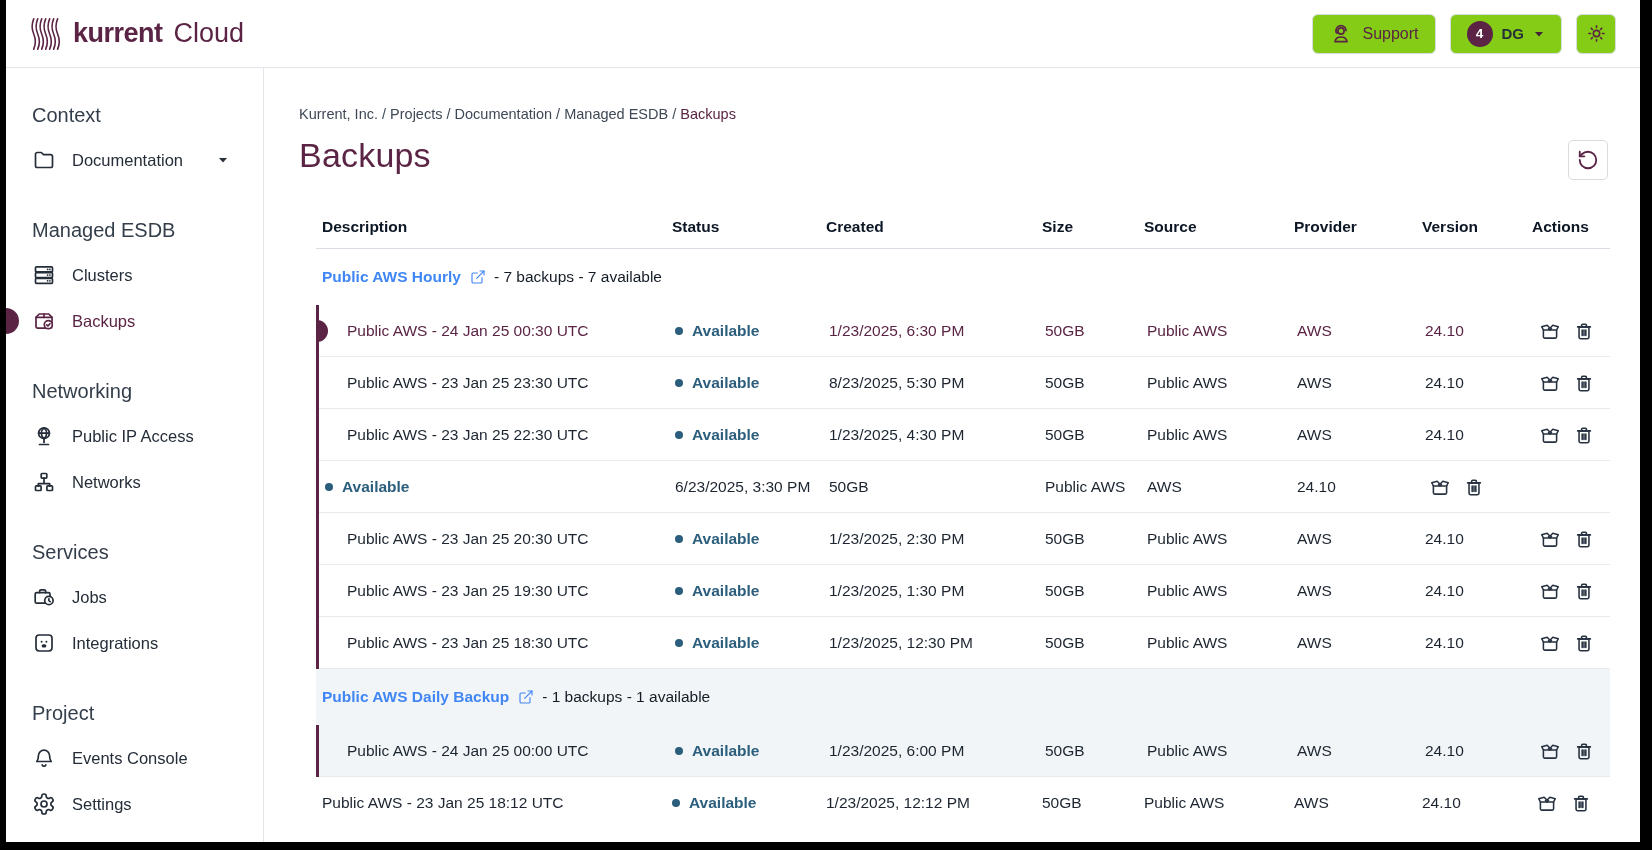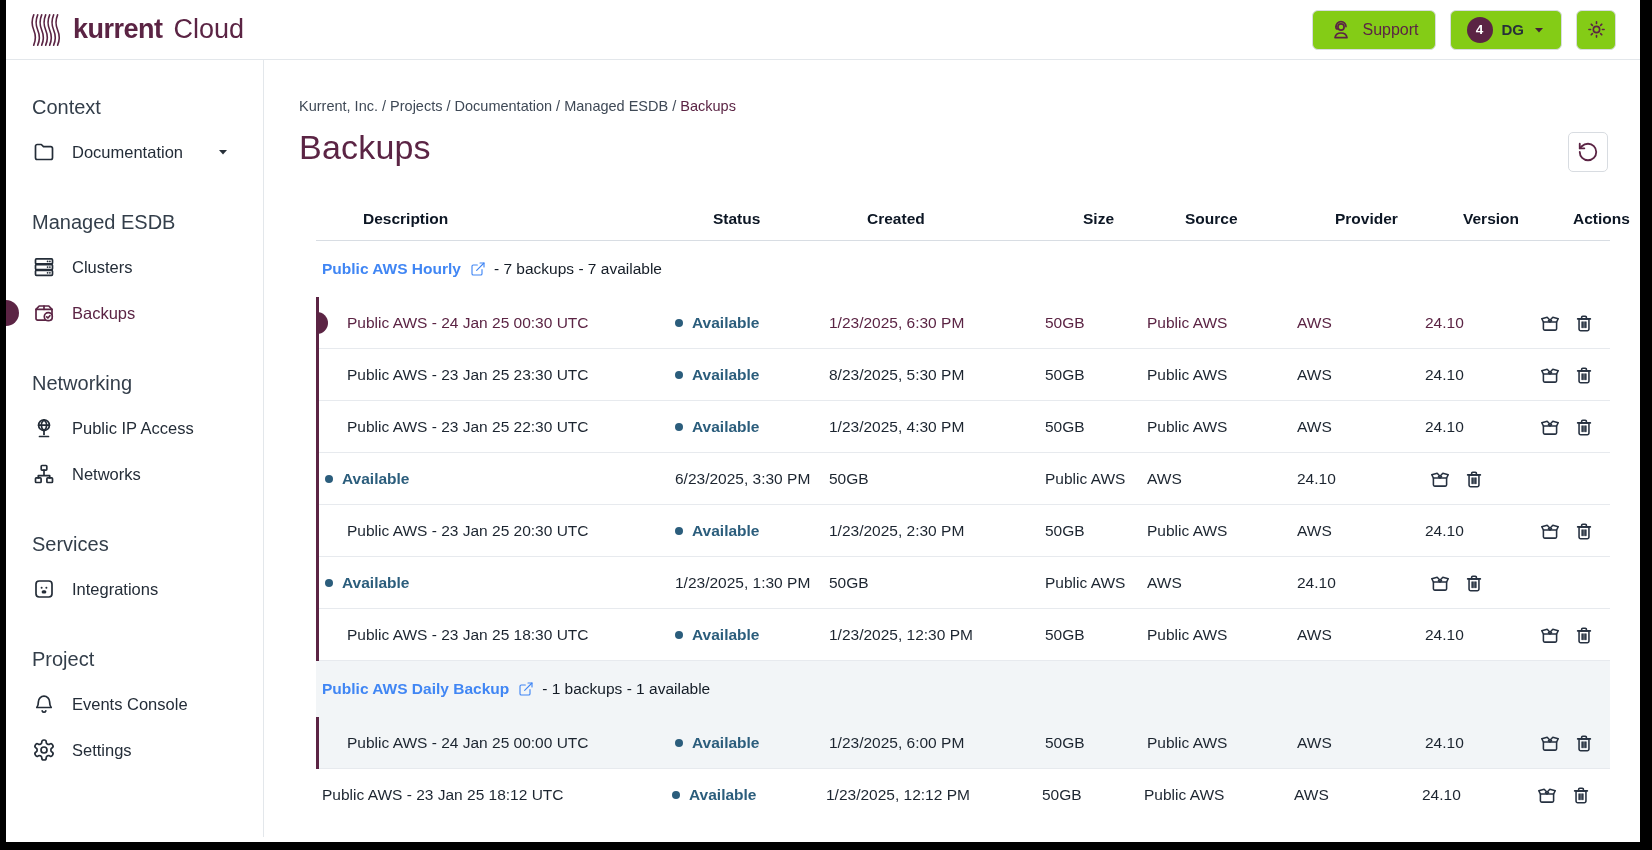--- a/index.html
+++ b/index.html
@@ -14,21 +14,21 @@
     --btn-line:#d8dce1;
     --tint:#f2f5f7;
     --cols:350px 154px 216px 102px 150px 128px 110px 1fr;
   }
   *{box-sizing:border-box;margin:0;padding:0;}
   html,body{width:1652px;height:850px;overflow:hidden;}
   body{background:#000;font-family:"Liberation Sans",sans-serif;color:var(--ink);}
   .app{position:absolute;left:6px;top:0;right:12px;bottom:8px;background:#fff;overflow:hidden;}
 
   
-  .topbar{height:60px;border-bottom:1px solid var(--panel-line);display:flex;align-items:center;padding:0 24px;}
+  .topbar{height:68px;border-bottom:1px solid var(--panel-line);display:flex;align-items:center;padding:0 24px;}
   .brand{display:flex;align-items:center;gap:9px;}
   .brand-name{font-size:27px;font-weight:800;color:var(--plum);letter-spacing:-0.5px;}
   .brand-suffix{font-size:27px;font-weight:300;color:var(--plum);margin-left:2px;}
   .topbar-right{margin-left:auto;display:flex;align-items:center;gap:14px;}
   .tb-btn{display:flex;align-items:center;gap:9px;height:40px;border:1px solid var(--btn-line);border-radius:6px;background:#84cc16;padding:0 16px;color:var(--plum);cursor:pointer;}
   .tb-btn .lbl{font-size:16px;color:var(--plum);}
   .badge{width:26px;height:26px;border-radius:50%;background:var(--plum);color:#fff;font-size:13.5px;font-weight:700;display:flex;align-items:center;justify-content:center;}
   .initials{font-size:15px;font-weight:700;color:#273039;}
   .sq{width:40px;justify-content:center;padding:0;}
 
@@ -49,21 +49,21 @@
   .breadcrumb{margin-top:38px;font-size:14.5px;color:#3f4956;}
   .crumb{cursor:pointer;}
   .crumb.current{color:var(--plum);cursor:default;}
   .crumb-sep{color:#3f4956;}
   .page-title{margin-top:14px;font-size:34px;font-weight:400;color:var(--plum);letter-spacing:0.2px;}
   .refresh-btn{position:absolute;top:72px;right:32px;width:40px;height:40px;border:1px solid var(--btn-line);border-radius:5px;background:#fff;display:flex;align-items:center;justify-content:center;color:var(--plum);cursor:pointer;}
 
   
   .table{margin:30px 0 0 17px;width:1294px;}
   .thead{display:grid;grid-template-columns:var(--cols);height:44px;align-items:center;border-bottom:1px solid #d8dde3;}
-  .th{font-size:15.5px;font-weight:700;color:#0c1624;padding-left:6px;margin-left:41px;}
+  .th{font-size:15.5px;font-weight:700;color:#0c1624;padding-left:6px;}
   .group-header{height:56px;display:flex;align-items:center;padding-left:6px;font-size:15.5px;}
   .group-name{color:var(--blue);font-weight:700;cursor:pointer;}
   .group-ext{color:var(--blue);margin:0 2px 0 9px;display:flex;cursor:pointer;}
   .group-summary{color:#141c26;margin-left:6px;}
   .group-rows.barred{border-left:3px solid var(--plum);}
   .tgroup.tinted{background:var(--tint);}
   .trow{display:grid;grid-template-columns:var(--cols);height:52px;align-items:center;border-bottom:1px solid var(--row-line);font-size:15.5px;color:var(--ink);position:relative;cursor:pointer;}
   .tgroup:last-child .trow:last-child{border-bottom:none;}
   .cell{padding-left:6px;}
   .barred .cell.desc{padding-left:28px;}
@@ -204,20 +204,31 @@
               </svg>
             </span>
             <span class="side-label">Networks</span>
           </div>
         </div>
         <div class="side-section">
           <div class="side-heading">Services</div>
           <div class="side-item">
             <span class="ic">
               <svg width="24" height="24" viewBox="0 0 24 24" fill="none" stroke="currentColor" stroke-width="1.7" stroke-linecap="round" stroke-linejoin="round">
+                <rect x="3.2" y="7.6" width="14.8" height="10.6" rx="1.5"></rect>
+                <path d="M7.6 7.6V6.2a1.4 1.4 0 0 1 1.4-1.4h3.2a1.4 1.4 0 0 1 1.4 1.4v1.4"></path>
+                <circle cx="16.9" cy="15.5" r="4.2" fill="#fff"></circle>
+                <path d="M16.9 13.8v1.9l1.3 1"></path>
+              </svg>
+            </span>
+            <span class="side-label">Jobs</span>
+          </div>
+          <div class="side-item">
+            <span class="ic">
+              <svg width="24" height="24" viewBox="0 0 24 24" fill="none" stroke="currentColor" stroke-width="1.7" stroke-linecap="round" stroke-linejoin="round">
                 <rect x="4" y="4" width="16" height="16" rx="3.2"></rect>
                 <circle cx="9.6" cy="10.7" r="1" fill="currentColor" stroke="none"></circle>
                 <circle cx="14.4" cy="10.7" r="1" fill="currentColor" stroke="none"></circle>
                 <rect x="10.5" y="14" width="3" height="1.7" rx="0.8"></rect>
               </svg>
             </span>
             <span class="side-label">Integrations</span>
           </div>
         </div>
         <div class="side-section">
@@ -438,20 +449,21 @@
                           <path d="M5 7.5h14"></path>
                           <path d="M9.4 7.5V5.9a1.2 1.2 0 0 1 1.2-1.2h2.8a1.2 1.2 0 0 1 1.2 1.2v1.6"></path>
                           <path d="M6.6 7.5h10.8v11.1a1.8 1.8 0 0 1-1.8 1.8H8.4a1.8 1.8 0 0 1-1.8-1.8z"></path>
                           <path d="M10 11v6M12 11v6M14 11v6"></path>
                         </svg>
                       </span>
                     </button>
                   </div>
                 </div>
                 <div class="trow">
+                  <div class="cell desc">Public AWS - 23 Jan 25 19:30 UTC</div>
                   <div class="cell status">
                     <span class="status-dot"></span>
                     <span class="status-label">Available</span>
                   </div>
                   <div class="cell created">1/23/2025, 1:30 PM</div>
                   <div class="cell size">50GB</div>
                   <div class="cell source">Public AWS</div>
                   <div class="cell provider">AWS</div>
                   <div class="cell version">24.10</div>
                   <div class="cell actions">

